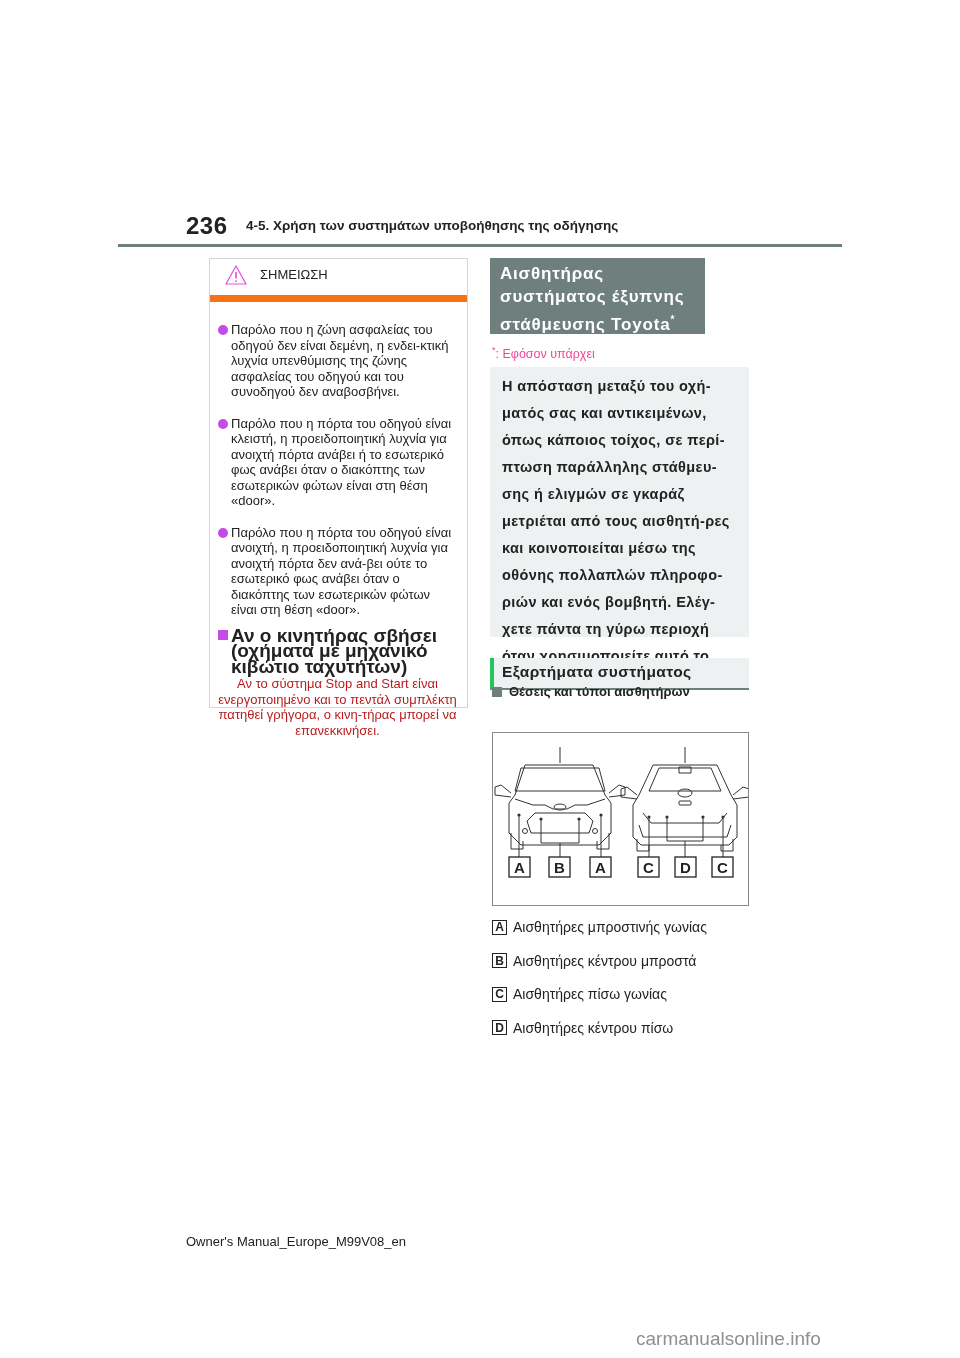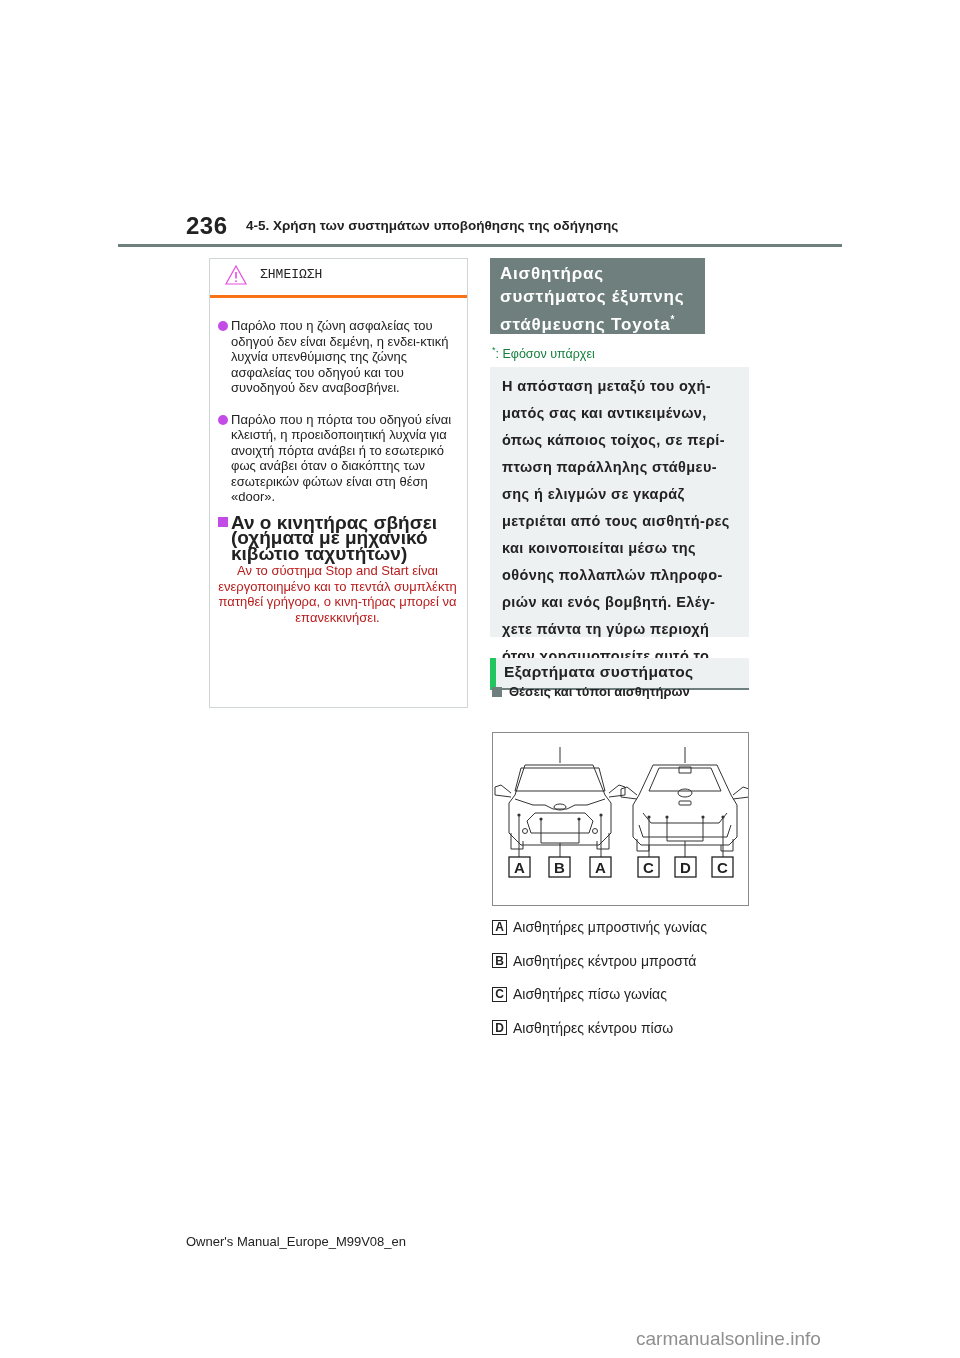--- a/index.html
+++ b/index.html
@@ -20,21 +20,21 @@
   .header-rule {
     position: absolute; left: 118px; top: 244px; width: 724px; height: 3px;
     background: #6f7f7d;
   }
   
   .note-box {
     position: absolute; left: 209px; top: 258px; width: 259px; height: 450px;
     border: 1px solid #cfd6d5; box-sizing: border-box; background: #fff;
   }
   .note-head {
-    height: 36px; border-bottom: 3px solid #f97316; position: relative; font-family: Liberation Mono, monospace;
+    height: 36px; border-bottom: 7px solid #f97316; position: relative;
   }
   .warn-icon { position: absolute; left: 15px; top: 6px; width: 22px; height: 20px; }
   .note-title {
     position: absolute; left: 50px; top: 8px; font-size: 13px; color: #222;
   }
   .note-body { padding: 4px 10px 0 8px; }
   .bullet-item {
     position: relative; padding-left: 13px; font-size: 13px; line-height: 15.5px;
     margin-bottom: 10px; color: #222; margin-top: 16px;
   }
@@ -54,32 +54,32 @@
 
   
   .section-title-box {
     position: absolute; left: 490px; top: 258px; width: 215px; height: 76px;
     background: #6f7f7d; color: #fff; box-sizing: border-box;
     padding: 4px 10px; font-size: 17px; font-weight: bold; line-height: 23px;
     letter-spacing: 0.8px;
   }
   .section-title-box sup { font-size: 10px; }
   .footnote {
-    position: absolute; left: 492px; top: 345px; font-size: 12.5px; color: #15803d;
+    position: absolute; left: 492px; top: 345px; font-size: 12.5px; color: #ec4899;
   }
   .footnote sup { font-size: 9px; }
   .summary-box {
     position: absolute; left: 490px; top: 367px; width: 259px; height: 270px;
     background: #eef1f1; box-sizing: border-box;
     padding: 6px 12px; font-size: 14.5px; font-weight: bold; line-height: 27px;
     color: #222; letter-spacing: 0.4px;
   }
   .subsection-head {
     position: absolute; left: 490px; top: 658px; width: 259px; height: 32px;
-    background: #eef1f1; box-sizing: border-box; border-left: 6px solid #22c55e;
+    background: #eef1f1; box-sizing: border-box; border-left: 4px solid #22c55e;
     border-bottom: 2px solid #6f7f7d;
     padding: 5px 8px; font-size: 15.5px; font-weight: bold; color: #222;
     letter-spacing: 0.4px;
   }
   .topic-head {
     position: absolute; left: 492px; top: 684px; font-size: 13px; font-weight: bold;
     color: #222;
   }
   .topic-mark {
     display: inline-block; width: 10px; height: 10px; background: #6f7f7d;
@@ -123,20 +123,24 @@
     <span class="note-title">ΣΗΜΕΙΩΣΗ</span>
   </div>
   <div class="note-body">
     <div class="bullet-item">
       <span class="bullet-dot"></span>
       <span>Παρόλο που η ζώνη ασφαλείας του οδηγού δεν είναι δεμένη, η ενδει-κτική λυχνία υπενθύμισης της ζώνης ασφαλείας του οδηγού και του συνοδηγού δεν αναβοσβήνει.</span>
     </div>
     <div class="bullet-item">
       <span class="bullet-dot"></span>
       <span>Παρόλο που η πόρτα του οδηγού είναι κλειστή, η προειδοποιητική λυχνία για ανοιχτή πόρτα ανάβει ή το εσωτερικό φως ανάβει όταν ο διακόπτης των εσωτερικών φώτων είναι στη θέση «door».</span>
+    </div>
+    <div class="bullet-item">
+      <span class="bullet-dot"></span>
+      <span>Παρόλο που η πόρτα του οδηγού είναι ανοιχτή, η προειδοποιητική λυχνία για ανοιχτή πόρτα δεν ανά-βει ούτε το εσωτερικό φως ανάβει όταν ο διακόπτης των εσωτερικών φώτων είναι στη θέση «door».</span>
     </div>
     <div class="sq-item">
       <span class="sq-mark"></span>
       <span>Αν ο κινητήρας σβήσει (οχήματα με μηχανικό κιβώτιο ταχυτήτων)</span>
     </div>
     <div class="plain-para">Αν το σύστημα Stop and Start είναι ενεργοποιημένο και το πεντάλ συμπλέκτη πατηθεί γρήγορα, ο κινη-τήρας μπορεί να επανεκκινήσει.</div>
   </div>
 </div>
 
 <div class="section-title-box">

